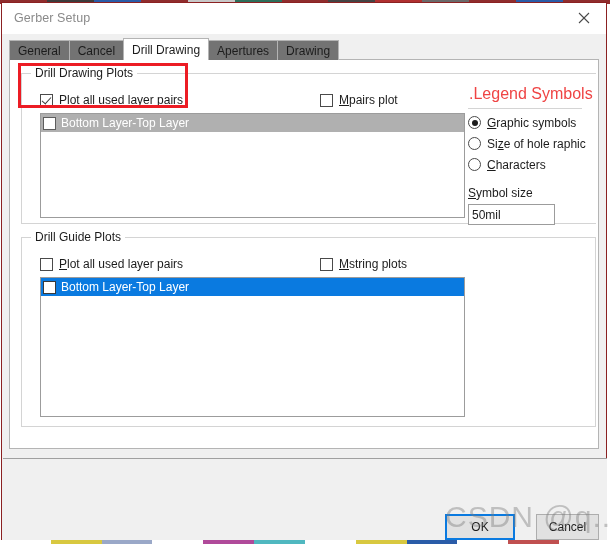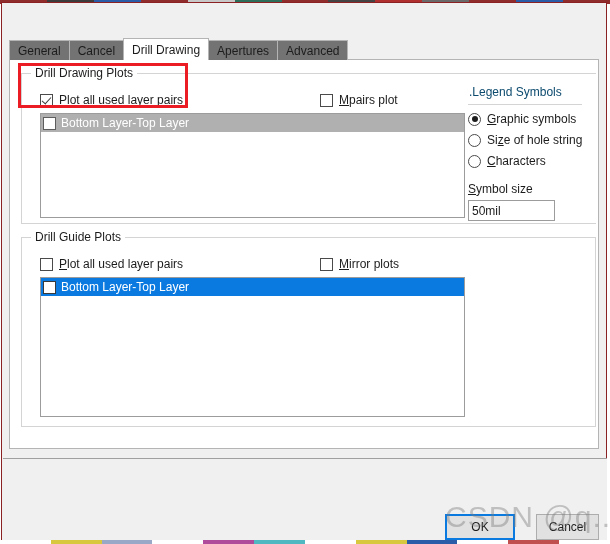--- a/index.html
+++ b/index.html
@@ -230,33 +230,33 @@
   }
 
   
   #legend-panel {
     position: absolute;
     left: 458px;
     top: 25px;
     width: 125px;
   }
   .legend-head {
-    font-size: 12px;
-    color: #0c4a6e;
+    font-size: 16px;
+    color: #ef4444;
     margin-left: 1px;
   }
   .legend-rule {
     margin-top: 5px;
     height: 1px;
     background: #d4d4d4;
     width: 114px;
   }
   .radio-row {
     display: flex;
-    align-items: center;
+    align-items: flex-start;
     margin-top: 7px;
     cursor: default;
     white-space: nowrap;
   }
   .radio {
     width: 13px;
     height: 13px;
     border-radius: 50%;
     border: 1px solid #4a4a4a;
     background: #ffffff;
@@ -376,27 +376,36 @@
       <span style="background: rgb(68, 68, 68); width: 46.9231px;"></span>
       <span style="background: rgb(176, 48, 48); width: 46.9231px;"></span>
       <span style="background: rgb(106, 106, 106); width: 46.9231px;"></span>
       <span style="background: rgb(143, 45, 45); width: 46.9231px;"></span>
       <span style="background: rgb(42, 92, 168); width: 46.9231px;"></span>
       <span style="background: rgb(143, 45, 45); width: 46.9231px;"></span>
     </div>
 
   <div class="window">
 
+    <div class="titlebar">
+      <div class="title-text">Gerber Setup</div>
+      <div class="close-btn">
+        <svg width="12" height="12" viewBox="0 0 12 12" aria-hidden="true">
+          <line x1="1" y1="1" x2="11" y2="11" stroke="#4a4a4a" stroke-width="1.1"></line>
+          <line x1="11" y1="1" x2="1" y2="11" stroke="#4a4a4a" stroke-width="1.1"></line>
+        </svg>
+      </div>
+    </div>
 
     <div class="tabstrip">
       <div class="tab"><span>General</span></div>
       <div class="tab"><span>Cancel</span></div>
       <div class="tab active"><span>Drill Drawing</span></div>
       <div class="tab"><span>Apertures</span></div>
-      <div class="tab"><span>Advanced</span></div>
+      <div class="tab"><span>Drawing</span></div>
     </div>
 
     <div class="tabpage">
 
       <div class="group" id="group-drawing">
         <div class="group-title">Drill Drawing Plots</div>
       </div>
 
       <div class="cb-row" style="left:30px; top:33px;">
         <span class="cbox checked"></span>
@@ -419,21 +428,21 @@
         <div class="legend-head">.Legend Symbols</div>
         <div class="legend-rule"></div>
 
         <div class="radio-row">
           <span class="radio on"></span>
           <span class="radio-label"><span class="acc">G</span><span>raphic symbols</span></span>
         </div>
 
         <div class="radio-row">
           <span class="radio"></span>
-          <span class="radio-label">Si<span class="acc">z</span><span>e of hole string</span></span>
+          <span class="radio-label">Si<span class="acc">z</span><span>e of hole raphic</span></span>
         </div>
 
         <div class="radio-row">
           <span class="radio"></span>
           <span class="radio-label"><span class="acc">C</span><span>haracters</span></span>
         </div>
 
         <div class="field-label"><span class="acc">S</span><span>ymbol size</span></div>
         <input class="textfield" type="text" value="50mil" style="">
       </div>
@@ -442,21 +451,21 @@
         <div class="group-title">Drill Guide Plots</div>
       </div>
 
       <div class="cb-row" style="left:30px; top:197px;">
         <span class="cbox"></span>
         <span class="cb-label"><span class="acc">P</span><span>lot all used layer pairs</span></span>
       </div>
 
       <div class="cb-row" style="left:310px; top:197px;">
         <span class="cbox"></span>
-        <span class="cb-label"><span class="acc">M</span><span>irror plots</span></span>
+        <span class="cb-label"><span class="acc">M</span><span>string plots</span></span>
       </div>
 
       <div class="listbox" style="left:30px; top:217px; width:425px; height:140px;">
         <div class="list-row sel-active">
           <span class="row-cb"></span>
           <span class="row-label">Bottom Layer-Top Layer</span>
         </div>
       </div>
 
     </div>

